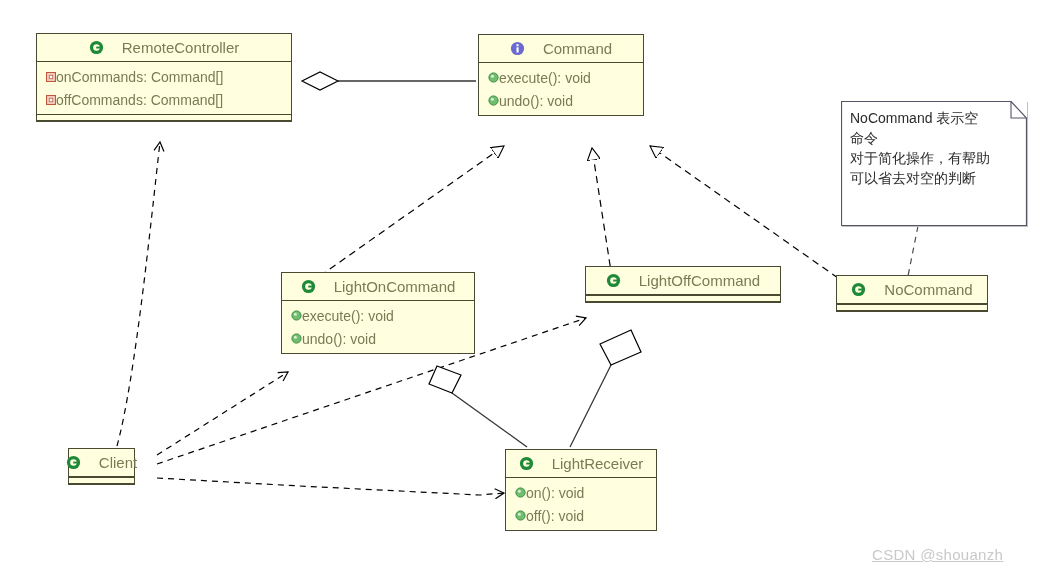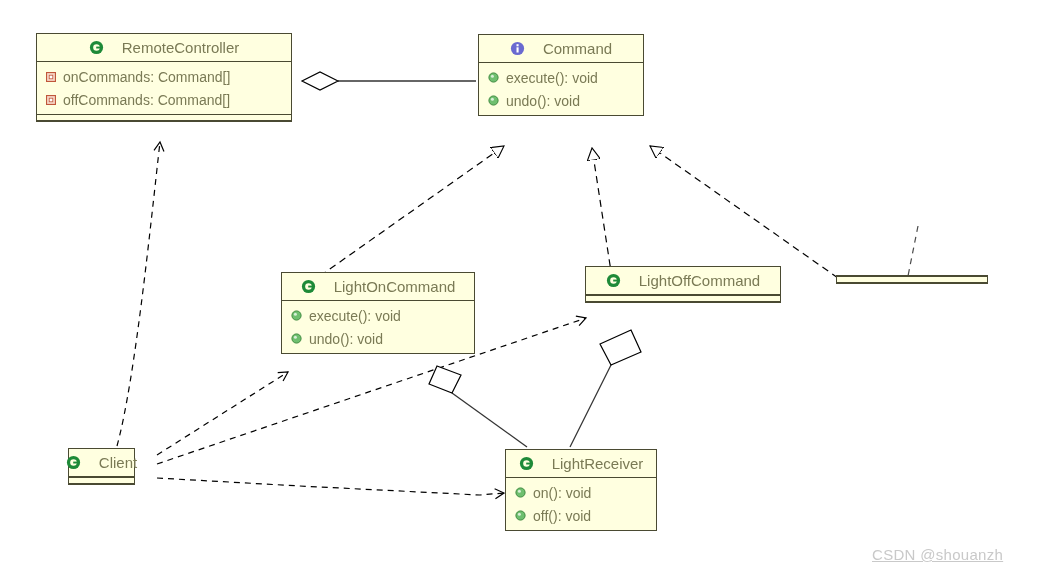--- a/index.html
+++ b/index.html
@@ -54,21 +54,21 @@
     white-space: nowrap;
     line-height: 1;
   }
   .uml-class .members {
     padding: 3px 0 3px 0;
     background: #ffffe0;
   }
   .uml-class .member {
     display: flex;
     align-items: center;
-    gap: 7px;
+    gap: 0;
     height: 23px;
     padding: 0 9px;
     font-size: 14px;
     color: #7a7a55;
     white-space: nowrap;
   }
   
   .uml-class .foot {
     height: 7px;
     background: #ffffe0;
@@ -305,20 +305,30 @@
           <circle cx="7.5" cy="7.5" r="3.3" fill="#ffffe0"></circle>
           <rect x="7.2" y="6.6" width="5.2" height="1.9" fill="#1e8a38"></rect>
         </svg>
       </span>
       <span class="name">LightOffCommand</span>
     </div>
     <div class="foot"></div>
   </div>
 
   <div class="uml-class no-members" style="left:836px; top:275px; width:152px;">
+    <div class="hdr">
+      <span class="ico">
+        <svg width="15" height="15" viewBox="0 0 15 15">
+          <circle cx="7.5" cy="7.5" r="6.6" fill="#1e8a38"></circle>
+          <circle cx="7.5" cy="7.5" r="3.3" fill="#ffffe0"></circle>
+          <rect x="7.2" y="6.6" width="5.2" height="1.9" fill="#1e8a38"></rect>
+        </svg>
+      </span>
+      <span class="name">NoCommand</span>
+    </div>
     <div class="foot"></div>
   </div>
 
   <div class="uml-class no-members" style="left:68px; top:448px; width:67px;">
     <div class="hdr">
       <span class="ico">
         <svg width="15" height="15" viewBox="0 0 15 15">
           <circle cx="7.5" cy="7.5" r="6.6" fill="#1e8a38"></circle>
           <circle cx="7.5" cy="7.5" r="3.3" fill="#ffffe0"></circle>
           <rect x="7.2" y="6.6" width="5.2" height="1.9" fill="#1e8a38"></rect>
@@ -355,16 +365,26 @@
           <svg width="11" height="11" viewBox="0 0 11 11">
             <circle cx="5.5" cy="5.5" r="4.6" fill="#6fbf6f" stroke="#3f8a3f" stroke-width="1"></circle>
             <circle cx="4.4" cy="4.2" r="1.5" fill="#d8eed8"></circle>
           </svg>
         </span>
         <span>off(): void</span>
       </div>
     </div>
   </div>
 
+  <div class="uml-note" style="left:841px; top:101px; width:186px; height:125px;">
+    <svg class="note-shape" viewBox="0 0 186 125" preserveAspectRatio="none" xmlns="http://www.w3.org/2000/svg">
+      <path d="M 0.5 0.5 L 170 0.5 L 185.5 17 L 185.5 124.5 L 0.5 124.5 Z" fill="#ffffff" stroke="#555566" stroke-width="1.2"></path>
+      <path d="M 170 0.5 L 170 17 L 185.5 17" fill="none" stroke="#555566" stroke-width="1.1"></path>
+    </svg>
+    <div class="note-line">NoCommand 表示空</div>
+    <div class="note-line">命令</div>
+    <div class="note-line">对于简化操作，有帮助</div>
+    <div class="note-line">可以省去对空的判断</div>
+  </div>
 
   <div class="watermark" style="left:872px; top:546px;">CSDN @shouanzh</div>
 
 </div>
 
 </body></html>

